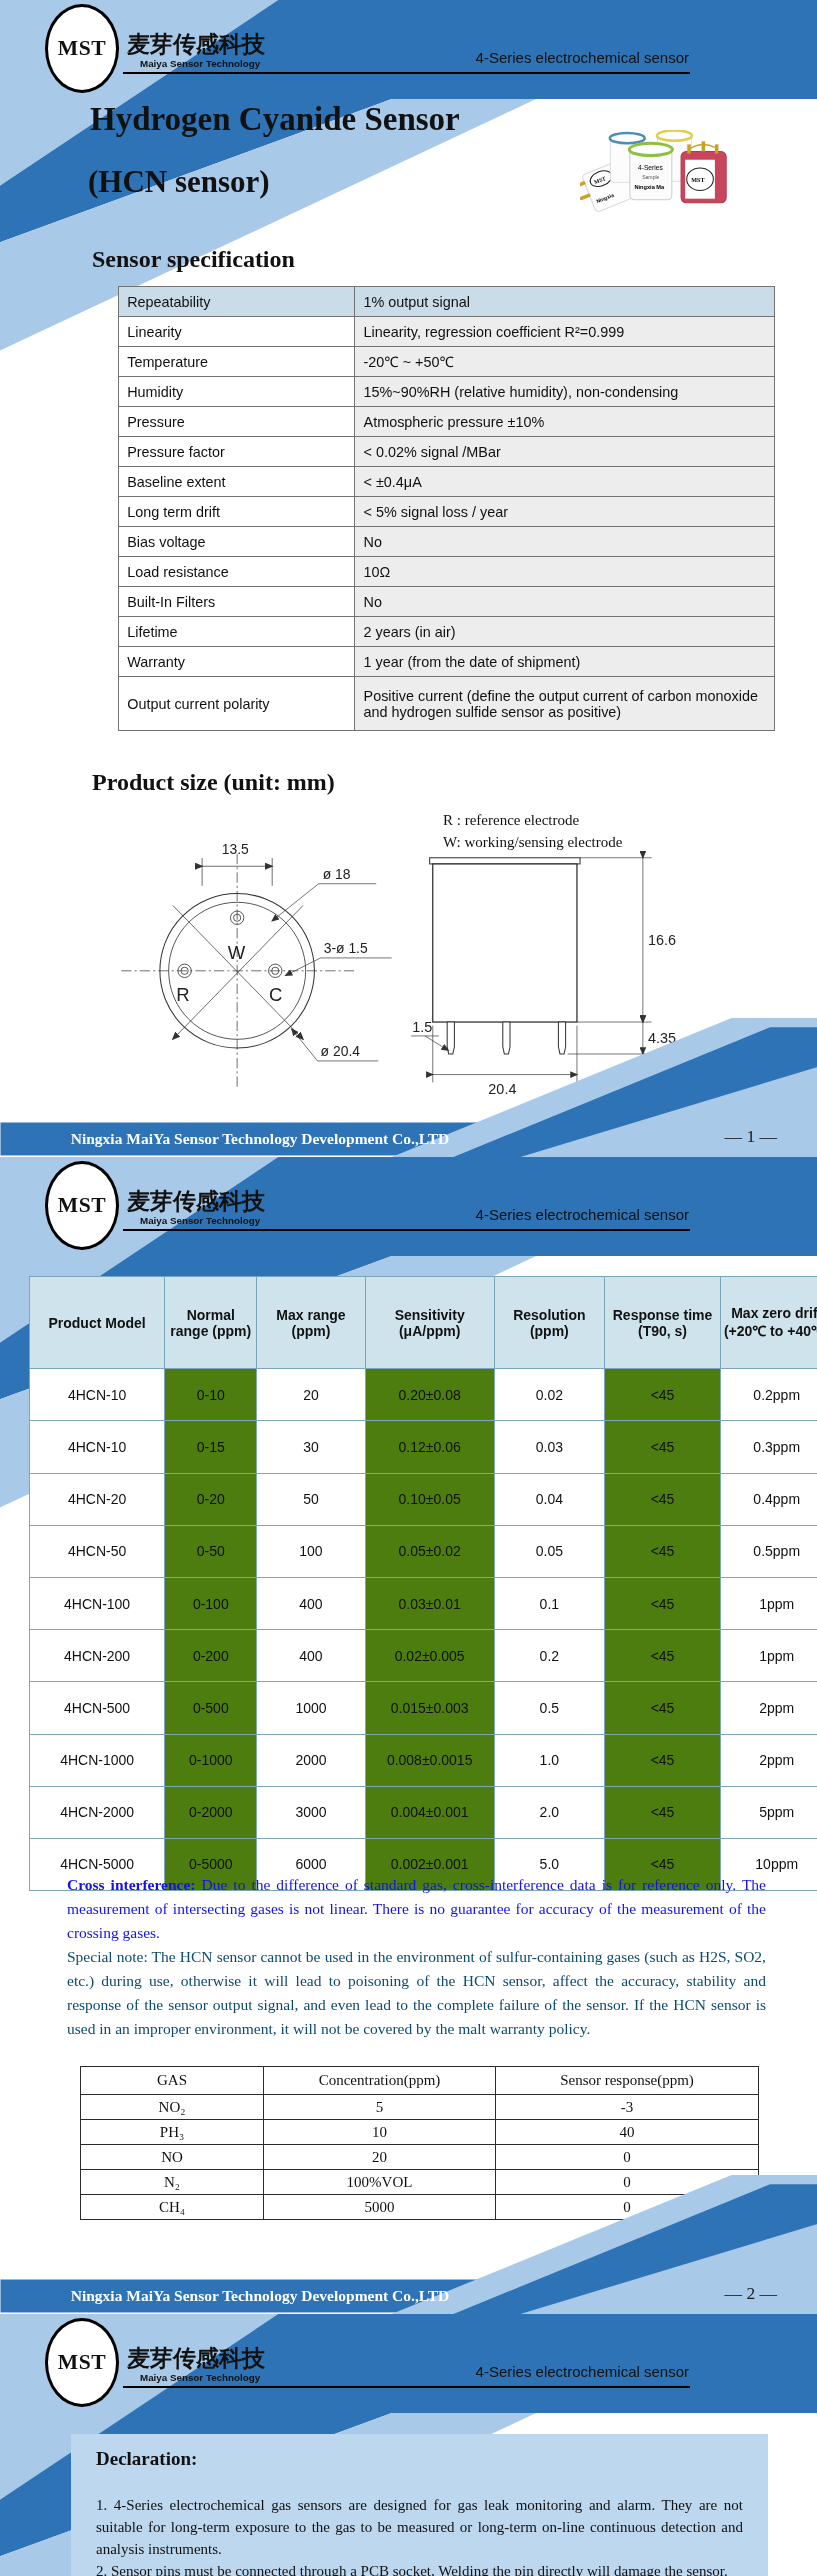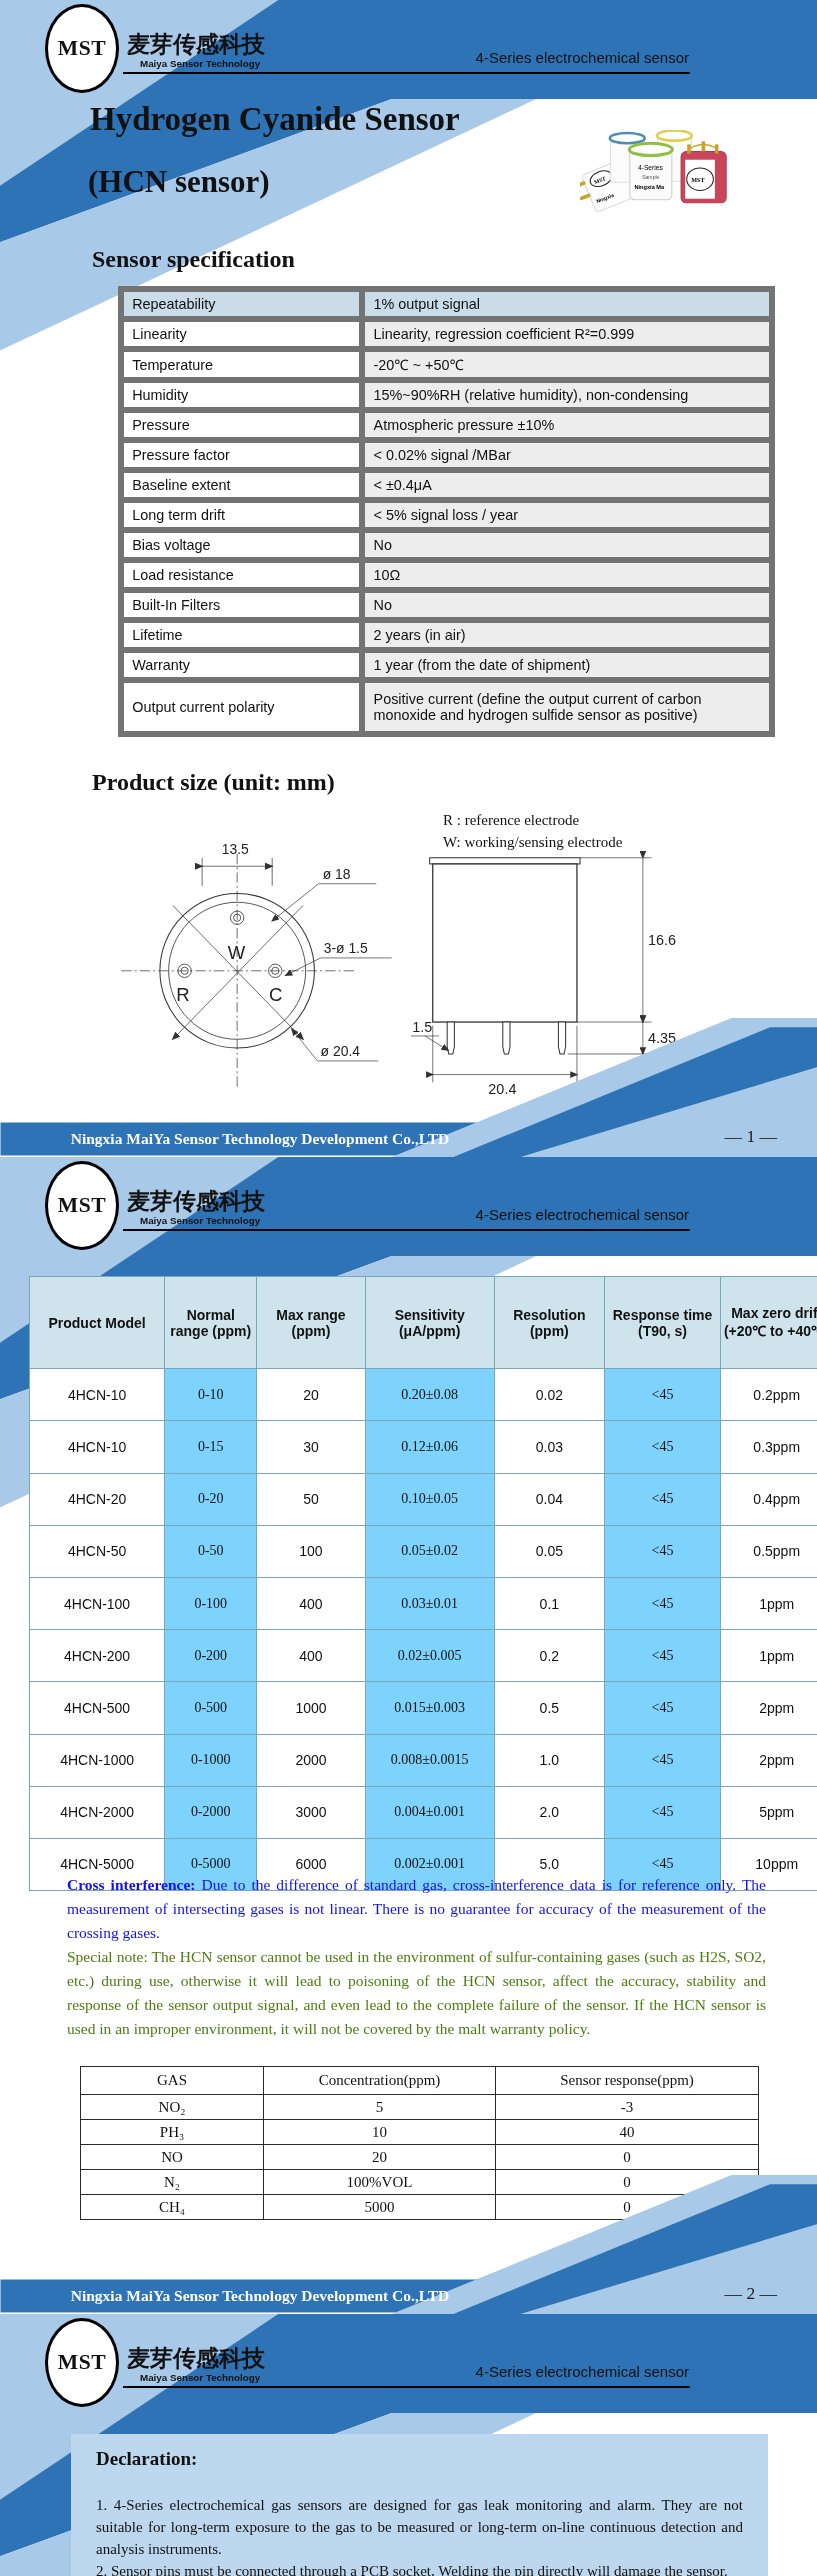--- a/index.html
+++ b/index.html
@@ -21,38 +21,38 @@
   .ftr-deco{position:absolute;left:0;bottom:0;}
   .ftr-company{position:absolute;left:0;bottom:9.3px;width:520px;text-align:center;color:#fff;
     font-family:"Liberation Serif",serif;font-weight:bold;font-size:15.5px;}
   .page-num{position:absolute;right:41px;bottom:10.3px;font-size:17.5px;color:#1a1a1a;font-family:"Liberation Serif",serif;}
   
   .title1{position:absolute;left:90px;top:101px;font-size:33px;font-weight:bold;}
   .title2{position:absolute;left:76px;top:164px;font-size:31px;font-weight:bold;margin-left:12px;}
   .sec-heading{position:absolute;font-size:24px;font-weight:bold;}
   table.spec{position:absolute;left:118px;top:286px;width:657px;border-collapse:collapse;
     font-family:"Liberation Sans",sans-serif;font-size:14.4px;}
-  table.spec td{border:6px solid #737373;padding:3.1px 5.2px 3.1px 8.2px;}
+  table.spec td{border:1px solid #737373;padding:3.1px 5.2px 3.1px 8.2px;}
   table.spec td.lbl{width:222px;background:#fff;}
   table.spec td.val{background:#ededed;}
   table.spec tr{height:30px;}
   table.spec tr.first td{background:#c9dce8;}
   table.spec tr.last{height:54px;}
   .legend{position:absolute;left:443px;top:810px;font-size:15px;line-height:21.6px;}
   
   table.model{position:absolute;left:29px;top:119px;width:768px;border-collapse:collapse;
     font-family:"Liberation Sans",sans-serif;font-size:14px;text-align:center;table-layout:fixed;}
   table.model th,table.model td{border:1px solid #7aa6ba;padding:2.1px;}
   table.model th{background:#cfe3ec;font-weight:bold;height:87px;}
   table.model td{height:47px;background:#fff;}
-  table.model td.shade{background:#7dd3fc;font-family:Liberation Serif, serif;}
+  table.model td.shade{background:#4d7c0f;}
   .cross{position:absolute;left:67px;top:716px;width:699px;font-size:15.5px;line-height:24px;text-align:justify;}
   .cross .blue{color:#1212ee;}
   .cross .blue b{font-weight:bold;}
-  .cross .red{color:#4d7c0f;}
+  .cross .red{color:#0c4a6e;}
   table.gas{position:absolute;left:80px;top:909px;width:670px;border-collapse:collapse;
     font-size:15px;text-align:center;table-layout:fixed;border:1.5px solid #222;}
   table.gas th,table.gas td{border:1px solid #2b2b2b;padding:1px;}
   table.gas th{height:25px;font-weight:normal;}
   table.gas td{height:22px;}
   
   .decl-box{position:absolute;left:71px;top:120px;width:697px;height:344px;background:#bdd7ee;box-sizing:border-box;
     padding:14.4px 25px;}
   .decl-box h2{margin:0 0 24px 0;font-size:19px;}
   .decl-box p{margin:0;font-size:15px;line-height:22px;text-align:justify;}

